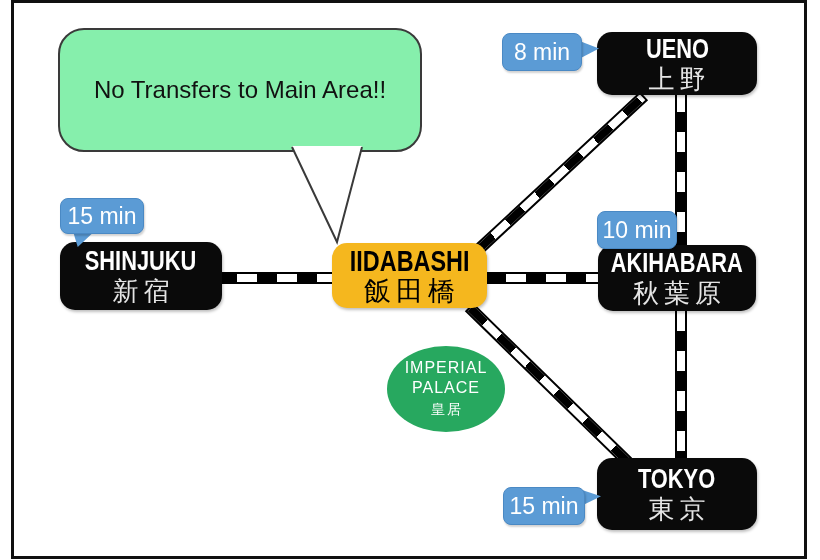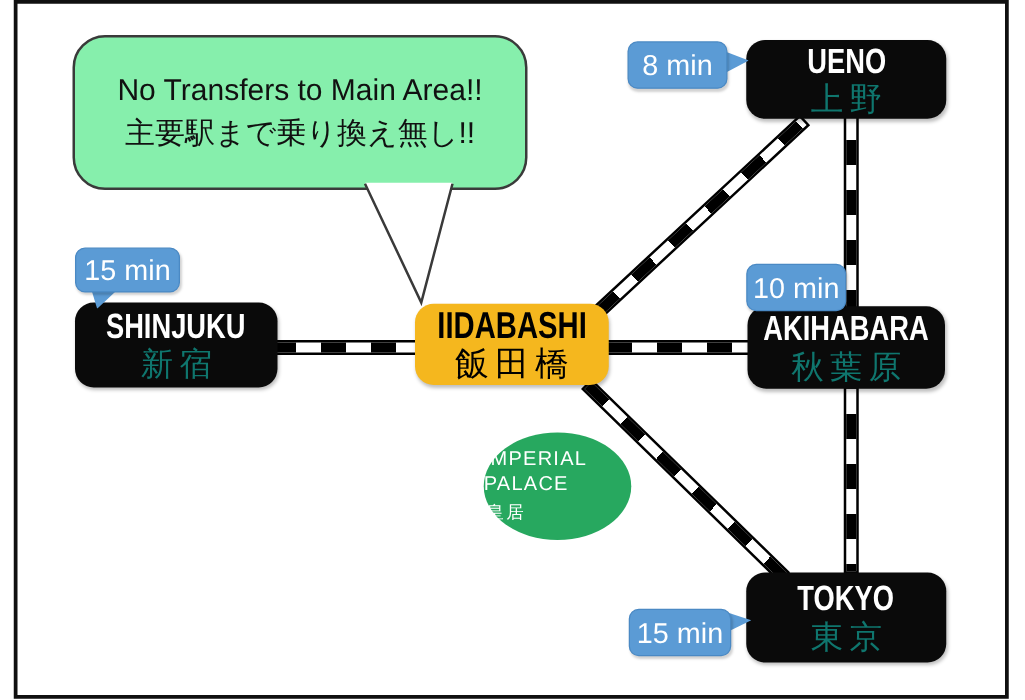--- a/index.html
+++ b/index.html
@@ -11,37 +11,37 @@
 
   
   .rail{position:absolute;box-sizing:border-box;border:2px solid #000;z-index:1;}
   .rail-h{height:12px;background:repeating-linear-gradient(90deg,#000 0 20px,#fff 20px 40px);}
   .rail-v{width:12px;background:repeating-linear-gradient(180deg,#fff 0 20px,#000 20px 40px);}
   .rail-d{height:12px;background:repeating-linear-gradient(90deg,#000 0 20px,#fff 20px 40px);transform-origin:0 50%;}
 
   
   .station{position:absolute;z-index:3;background:#0a0a0a;border-radius:15px;display:flex;flex-direction:column;align-items:center;justify-content:center;box-shadow:1px 2px 3px rgba(0,0,0,.25);}
   .station .en{color:#fff;font-weight:bold;font-size:28px;line-height:30px;transform:scaleX(.78);white-space:nowrap;letter-spacing:0px;}
-  .station .jp{color:#0f766e;font-size:26px;line-height:30px;letter-spacing:5px;text-indent:5px;white-space:nowrap;}
+  .station .jp{color:#e5e5e5;font-size:26px;line-height:30px;letter-spacing:5px;text-indent:5px;white-space:nowrap;}
   .station.hub{background:#F5B71E;}
   .station.hub .en{color:#000;font-size:30px;}
   .station.hub .jp{color:#000;font-size:27px;}
 
   
   .badge{position:absolute;z-index:5;background:#5B9BD5;border:1px solid #4a89c4;border-radius:8px;color:#fff;display:flex;align-items:center;justify-content:center;font-size:23px;box-shadow:1px 2px 2px rgba(0,0,0,.18);}
   .badge-tail{position:absolute;z-index:4;background:#5B9BD5;}
 
   
   .callout{position:absolute;left:58px;top:28px;width:360px;height:120px;background:#86efac;border:2px solid #3a3a3a;border-radius:26px;z-index:3;display:flex;flex-direction:column;align-items:center;justify-content:center;}
   .callout .l1{font-size:24px;line-height:34px;color:#111;white-space:nowrap;}
   .callout .l2{font-size:24px;line-height:34px;color:#111;white-space:nowrap;}
   .callout-tail{position:absolute;left:280px;top:146px;z-index:4;}
 
   
-  .palace{position:absolute;left:387px;top:346px;width:118px;height:86px;background:#27A85F;border-radius:50%;z-index:2;display:flex;flex-direction:column;justify-content:center;}
+  .palace{position:absolute;left:387px;top:346px;width:118px;height:86px;background:#27A85F;border-radius:50%;z-index:2;display:flex;flex-direction:column;align-items:center;justify-content:center;}
   .palace .pe{color:#fff;font-size:16px;line-height:20px;letter-spacing:1px;}
   .palace .pj{color:#fff;font-size:14px;line-height:23px;letter-spacing:2px;text-indent:2px;}
 </style>
 </head>
 <body>
 
 <div id="canvas">
 
   <div class="rail rail-h" style="left:215px;top:272px;width:120px;"></div>
   <div class="rail rail-h" style="left:484px;top:272px;width:118px;"></div>
@@ -51,21 +51,20 @@
   <div class="rail rail-d" style="left:469px;top:301px;width:222px;transform:rotate(44.3deg);"></div>
 
   <div class="palace">
     <div class="pe">IMPERIAL</div>
     <div class="pe">PALACE</div>
     <div class="pj">皇居</div>
   </div>
 
   <div class="callout">
     <div class="l1">No Transfers to Main Area!!</div>
-    <div class="l2">主要駅まで乗り換え無し!!</div>
   </div>
   <svg class="callout-tail" width="90" height="100">
     <polygon points="12,0 82,0 57,96" fill="#ffffff"></polygon>
     <path d="M12,1 L57,96 L82,1" stroke="#3a3a3a" stroke-width="2" fill="none"></path>
   </svg>
 
   <div class="badge-tail" style="left:72px;top:228px;width:26px;height:19px;clip-path:polygon(0 0,100% 0,22% 100%);"></div>
   <div class="badge" style="left:60px;top:198px;width:82px;height:34px;">
     <span>15 min</span>
   </div>

